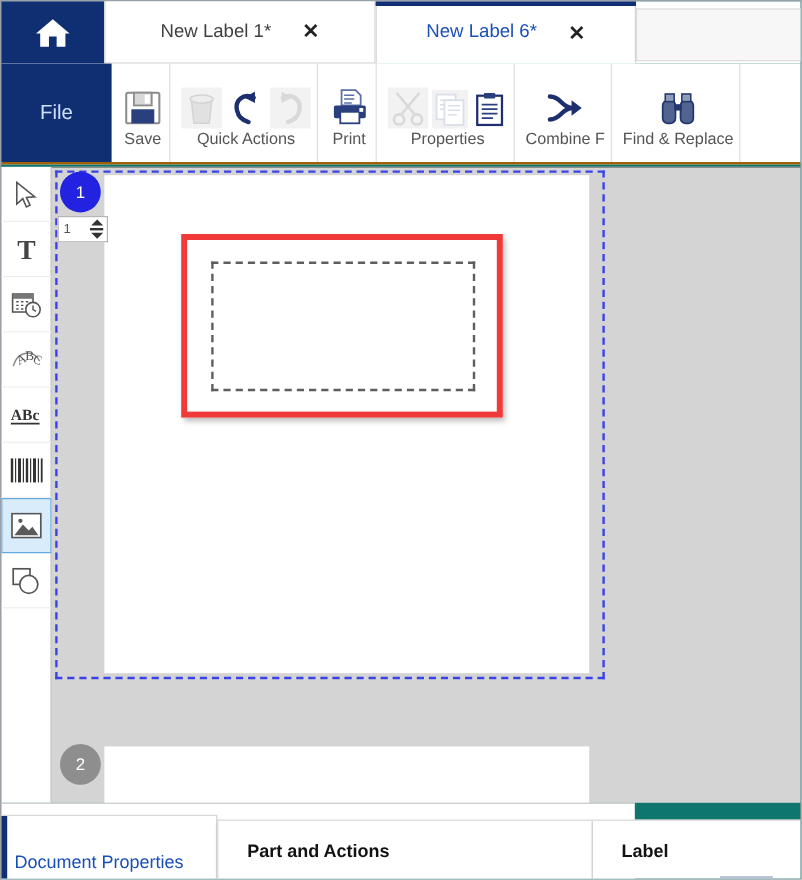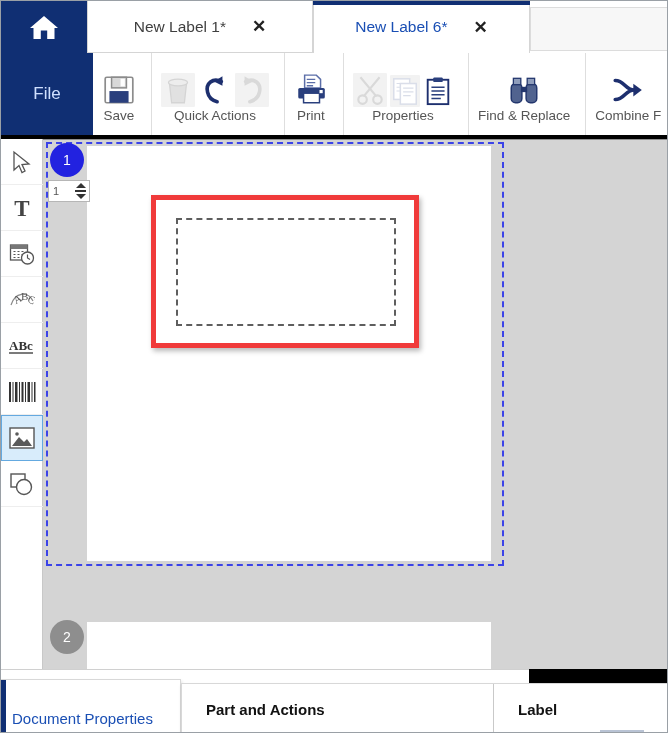--- a/index.html
+++ b/index.html
@@ -9,21 +9,21 @@
     font-family:"Liberation Sans", sans-serif;
     background:#ffffff;
     overflow:hidden;
     position:relative;
   }
 
   
   #app {
     position:absolute; inset:0;
     border:1px solid #9aa0a6;
-    background:#000000;
+    background:#0f766e;
     overflow:hidden;
   }
 
   
   #tabstrip {
     position:absolute; left:0; top:0; width:668px; height:52px;
     background:#ffffff;
     display:flex; align-items:flex-start;
   }
   #home-btn {
@@ -57,33 +57,33 @@
   }
   #tab-filler {
     flex:1 1 auto; height:44px; margin-top:6px;
     background:#f7f7f7; border:1px solid #dcdcdc; border-right:none;
   }
 
   
   #ribbon {
     position:absolute; left:0; top:52px; width:668px; height:84px;
     background:#ffffff;
-    border-bottom:2px solid #000000;
+    border-bottom:2px solid #a16207;
     display:flex; align-items:stretch;
   }
   #file-btn {
     width:92px; background:#102f73; color:#cfe0ff;
     display:flex; align-items:center; justify-content:center;
     font-size:17px; flex:0 0 auto;
   }
   .rib-group {
     display:flex; flex-direction:column; align-items:center;
     justify-content:flex-start;
     border-right:1px solid #dedede;
-    padding:4px 15px 0 9px;
+    padding:4px 5px 0 9px;
     flex:0 0 auto;
     position:relative;
   }
   .rib-icons { display:flex; align-items:flex-end; gap:3px; height:50px; }
   .rib-label {
     font-size:13.5px; color:#555; white-space:nowrap;
     margin-top:1px;
   }
   .ico { width:34px; height:34px; display:block; }
   .ico.dim { opacity:.42; background:#e2e2e2; border-radius:1px; }
@@ -296,38 +296,38 @@
           <rect x="11" y="1.5" width="10" height="5" rx="1" fill="#2a3f7d"></rect>
           <path d="M9 12 h14 M9 16 h14 M9 20 h14 M9 24 h10" stroke="#2a3f7d" stroke-width="1.6"></path>
         </svg>
       </div>
       <div class="rib-label">Properties</div>
     </div>
 
     <div class="rib-group">
       <div class="rib-icons">
         <svg class="ico" viewBox="0 0 32 32">
+          <path d="M4 7 C13 7, 13 16, 22 16 M4 25 C13 25, 13 16, 22 16" fill="none" stroke="#1d2f6e" stroke-width="3.4" stroke-linecap="round"></path>
+          <path d="M21 10 L29 16 L21 22 Z" fill="#1d2f6e"></path>
+        </svg>
+      </div>
+      <div class="rib-label">Combine F</div>
+    </div>
+
+    <div class="rib-group">
+      <div class="rib-icons">
+        <svg class="ico" viewBox="0 0 32 32">
           <rect x="4" y="10" width="10" height="18" rx="4" fill="#51638f" stroke="#23366d" stroke-width="1.4"></rect>
           <rect x="18" y="10" width="10" height="18" rx="4" fill="#51638f" stroke="#23366d" stroke-width="1.4"></rect>
           <rect x="6" y="5" width="7" height="6" fill="#8f9dbb" stroke="#23366d" stroke-width="1.2"></rect>
           <rect x="19" y="5" width="7" height="6" fill="#8f9dbb" stroke="#23366d" stroke-width="1.2"></rect>
           <rect x="13" y="13" width="6" height="5" fill="#23366d"></rect>
         </svg>
       </div>
       <div class="rib-label">Find &amp; Replace</div>
-    </div>
-
-    <div class="rib-group">
-      <div class="rib-icons">
-        <svg class="ico" viewBox="0 0 32 32">
-          <path d="M4 7 C13 7, 13 16, 22 16 M4 25 C13 25, 13 16, 22 16" fill="none" stroke="#1d2f6e" stroke-width="3.4" stroke-linecap="round"></path>
-          <path d="M21 10 L29 16 L21 22 Z" fill="#1d2f6e"></path>
-        </svg>
-      </div>
-      <div class="rib-label">Combine F</div>
     </div>
   </div>
 
   <div id="toolbar">
 
     <div class="tool">
       <svg width="22" height="24" viewBox="0 0 22 24">
         <path d="M3 2 L3 20 L8 15.5 L11 22.5 L14 21 L11 14.5 L18 14 Z" fill="#ffffff" stroke="#555" stroke-width="1.3"></path>
       </svg>
     </div>

